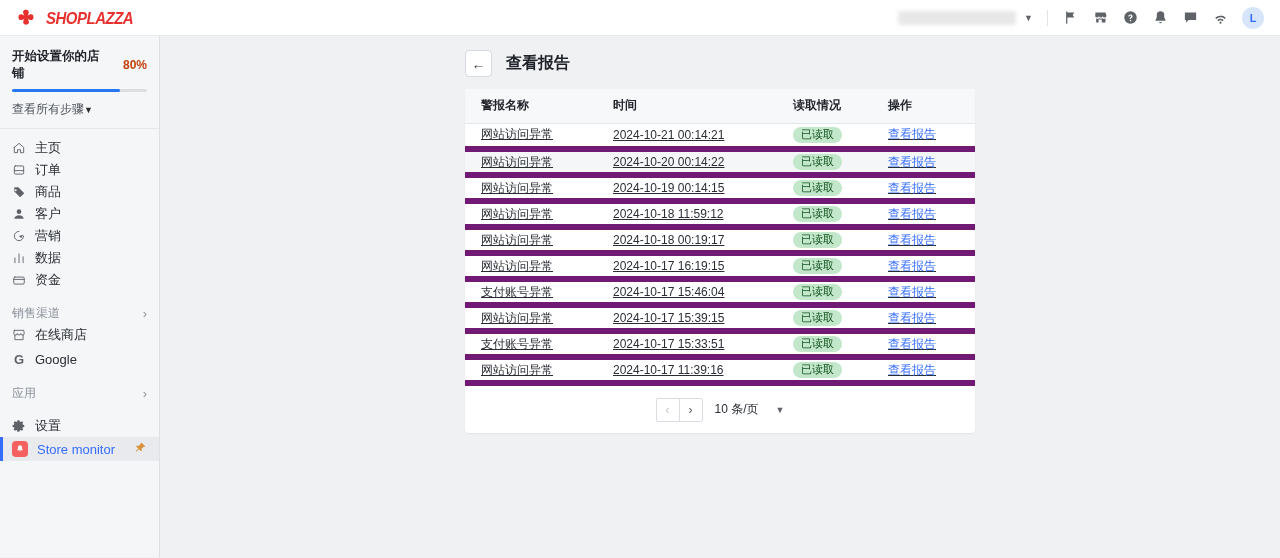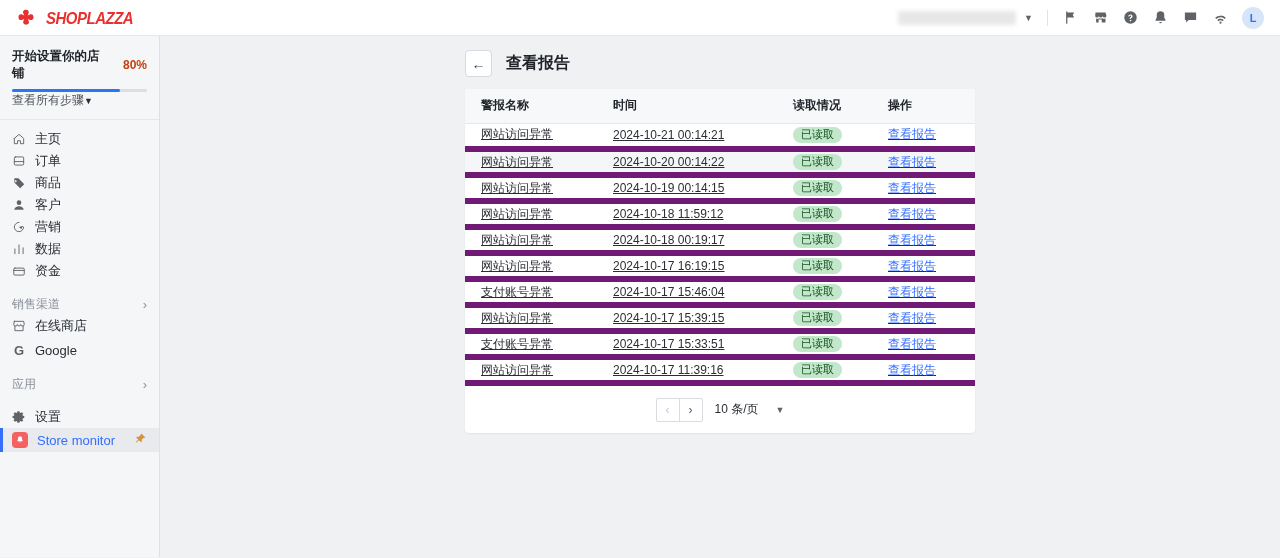--- a/index.html
+++ b/index.html
@@ -27,21 +27,21 @@
 
   
   .sidebar { width:160px; background:#f5f6f8; border-right:1px solid #dee0e3; flex:none;
              display:flex; flex-direction:column; font-size:13px; }
   .setup { padding:12px 12px 10px; border-bottom:1px solid #e5e7ea; }
   .setup-top { display:flex; justify-content:space-between; align-items:center; }
   .setup-title { font-weight:bold; font-size:12.5px; }
   .setup-pct { color:#c2410c; font-weight:bold; font-size:12px;margin-left:13px; }
   .pbar { margin-top:7px; height:3px; border-radius:2px; background:#dcdee2; position:relative; }
   .pbar-fill { position:absolute; left:0; top:0; bottom:0; width:80%; background:#2677f2; border-radius:2px; }
-  .setup-steps { display:flex; align-items:center;
+  .setup-steps { margin-top:9px; display:flex; align-items:center;
                  color:#4a4f57; font-size:12px; cursor:pointer; }
   .setup-steps .caret { color:#2a2e34; }
 
   .nav { padding:8px 0 0; }
   .nav-item { display:flex; align-items:center; gap:9px; height:22px; padding:0 12px;
               color:#2a2e34; cursor:pointer; position:relative; }
   .nav-item svg { width:14px; height:14px; fill:none; stroke:#5f6368; stroke-width:1.6;
                   stroke-linecap:round; stroke-linejoin:round; flex:none; }
   .nav-item svg.filled { fill:#5f6368; stroke:none; }
   .sec-label { display:flex; justify-content:space-between; align-items:center; padding:0 12px;

